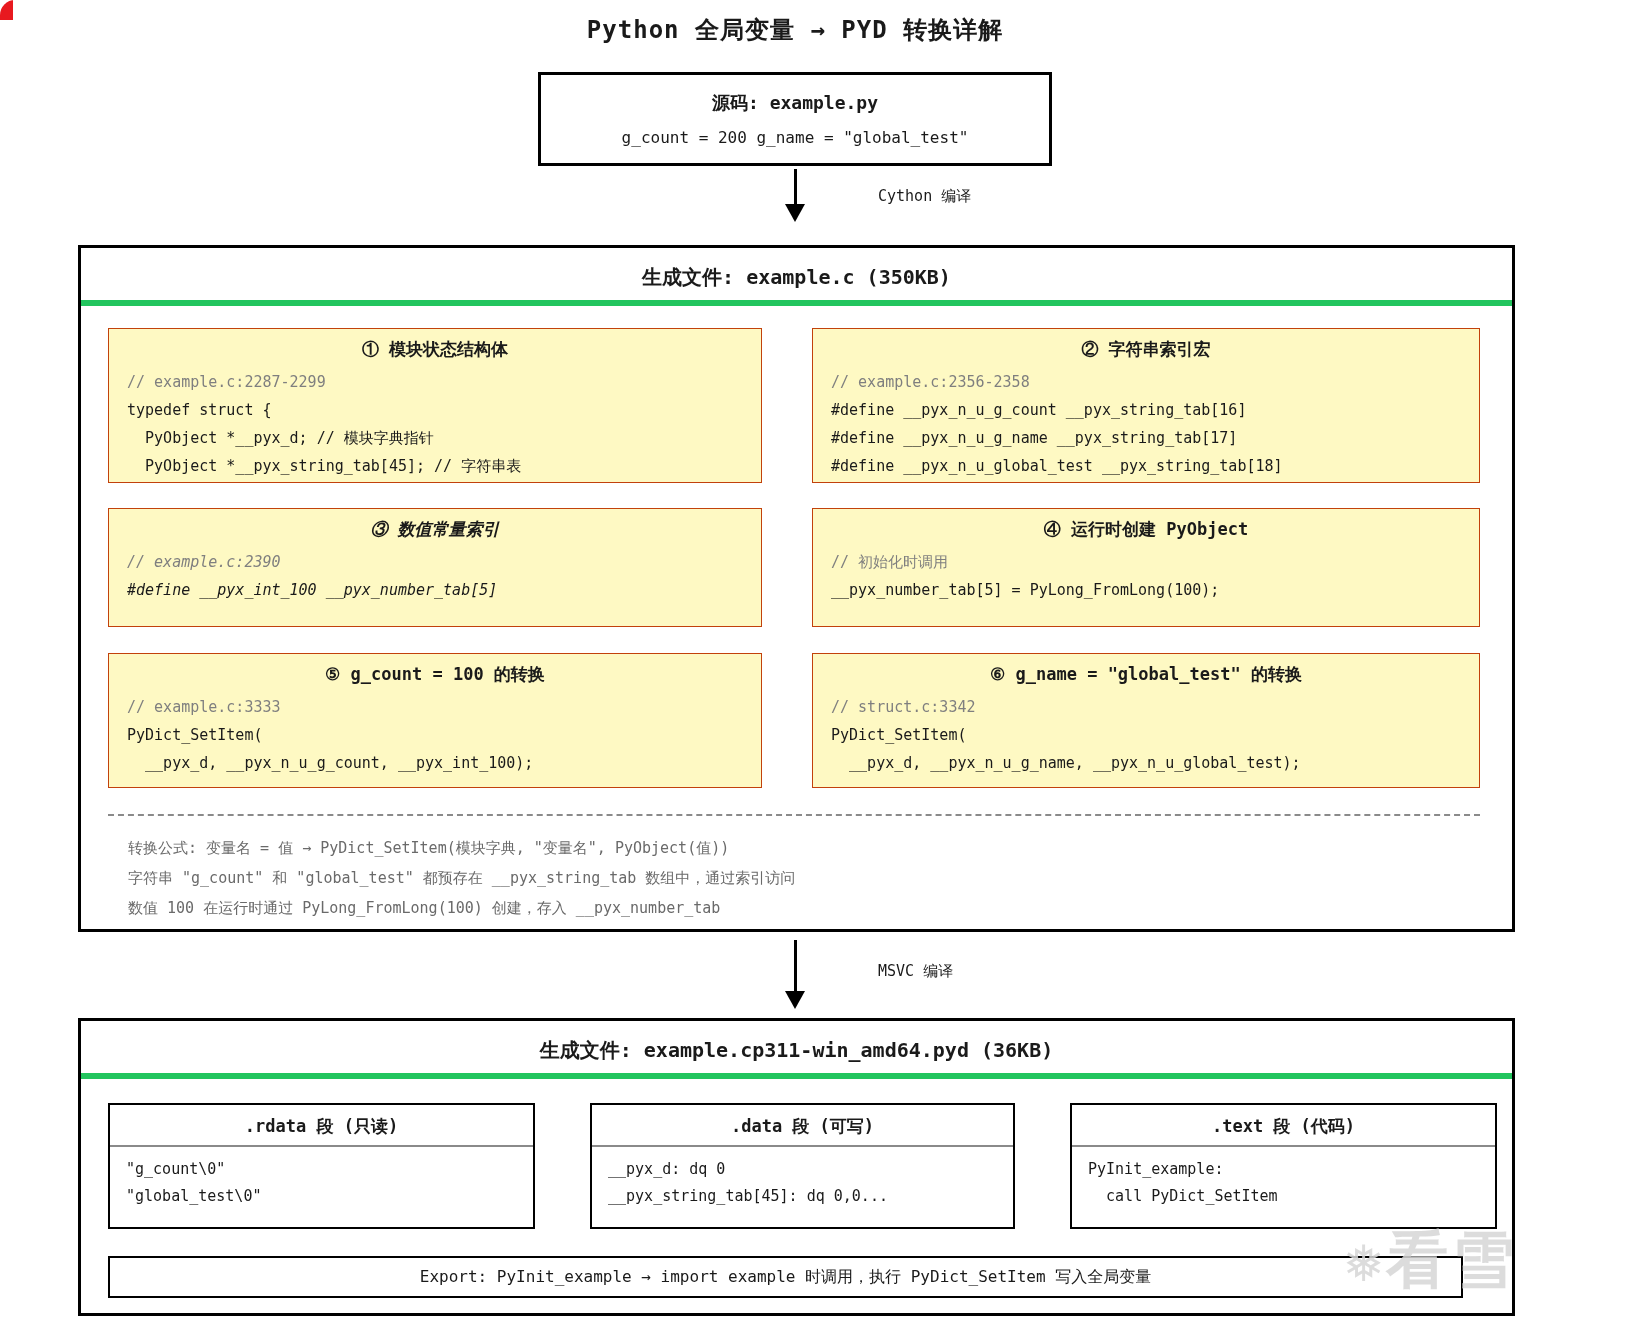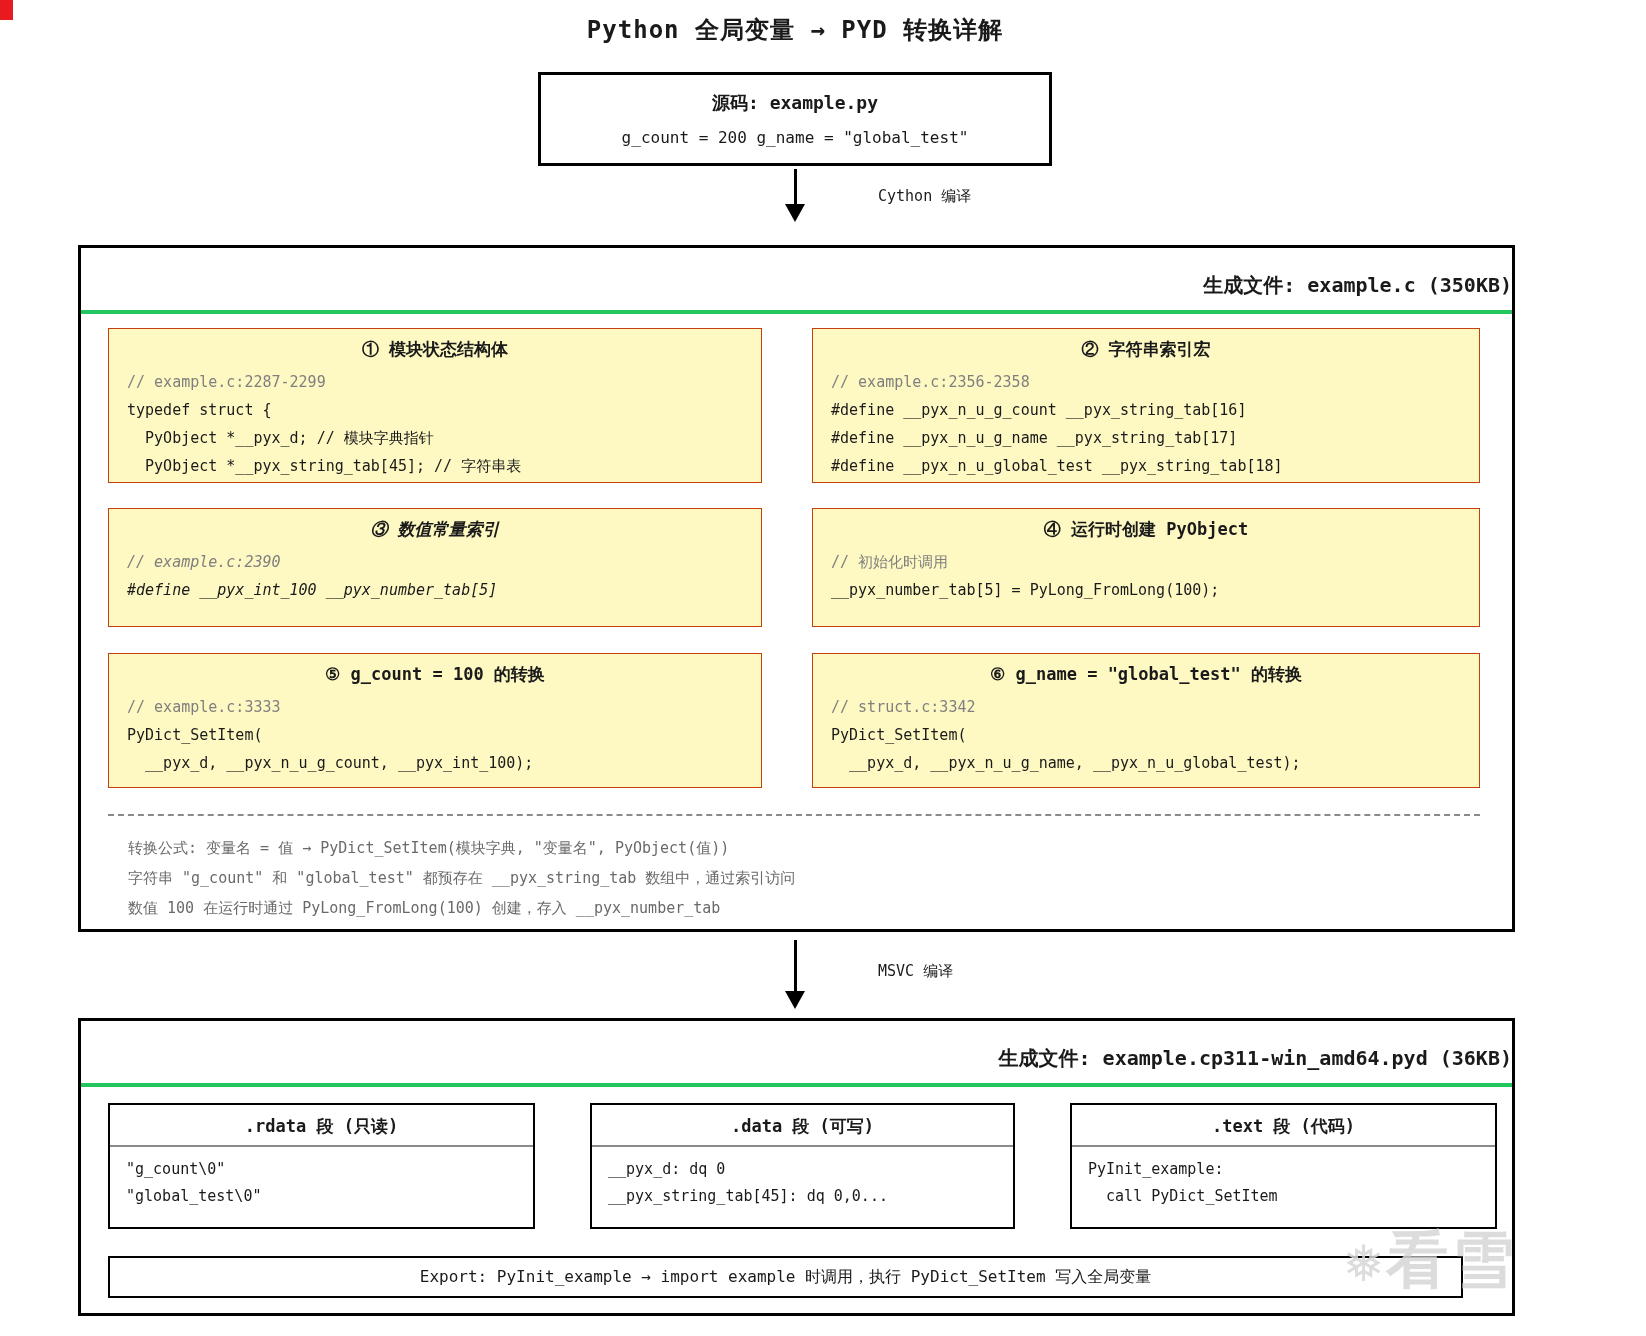--- a/index.html
+++ b/index.html
@@ -1,36 +1,36 @@
 <!DOCTYPE html>
 <html><head>
 <meta charset="utf-8">
 <style>
   html,body{margin:0;padding:0;background:#ffffff;}
   #canvas{
     position:relative;width:1646px;height:1336px;background:#ffffff;overflow:hidden;
-    font-family:"DejaVu Sans Mono","Liberation Mono",monospace;color:#1a1a1a;
+    font-family:"DejaVu Sans Mono","Liberation Mono",monospace;color:#1a1a1a;border-radius:15px;
   }
   *{box-sizing:border-box;}
   .red-mark{position:absolute;left:0;top:0;width:13px;height:20px;background:#e8191f;}
   .page-title{
     position:absolute;left:0;top:14px;width:1590px;text-align:center;
     font-size:24px;font-weight:700;letter-spacing:1px;
   }
   .source-box{
     position:absolute;left:538px;top:72px;width:514px;height:94px;
     border:3px solid #000;background:#fff;text-align:center;
   }
   .source-box .box-title{margin-top:16px;font-size:18px;font-weight:700;}
   .source-box .code-line{margin-top:13px;font-size:16px;white-space:pre;}
   .arrow-shaft{position:absolute;width:3px;background:#000;}
   .arrow-head{position:absolute;width:0;height:0;border-left:10px solid transparent;border-right:10px solid transparent;border-top:18px solid #000;}
   .arrow-label{position:absolute;font-size:15px;color:#1a1a1a;white-space:pre;}
   .bigbox{position:absolute;left:78px;width:1437px;border:3px solid #000;background:#fff;}
-  .bigbox-header{height:58px;line-height:58px;border-bottom:4px solid #22c55e;text-align:right;font-size:20px;font-weight:700;white-space:pre;margin-top:8px;}
+  .bigbox-header{height:58px;line-height:58px;border-bottom:6px solid #22c55e;text-align:center;font-size:20px;font-weight:700;white-space:pre;}
   .subbox{position:absolute;border:1px solid #c2410c;background:#fef9c3;overflow:hidden;}
   .subbox-title{text-align:center;font-size:17px;font-weight:700;margin-top:9px;margin-bottom:7px;white-space:pre;}
   .line{margin-left:18px;line-height:28px;font-size:15px;white-space:pre;}
   .comment{color:#7f7f7f;}
   .dashed-divider{position:absolute;left:27px;top:566px;width:1372px;height:0;border-top:2px dashed #8a8a8a;}
   .notes{position:absolute;left:47px;top:585px;}
   .note-line{line-height:30px;font-size:15px;color:#6a6a6a;white-space:pre;}
   .section-box{position:absolute;top:82px;height:126px;border:2px solid #000;background:#fff;}
   .section-title{height:42px;line-height:42px;text-align:center;font-size:17px;font-weight:700;border-bottom:2px solid #8a8a8a;white-space:pre;}
   .section-line{margin-left:16px;line-height:27px;font-size:15px;white-space:pre;}

